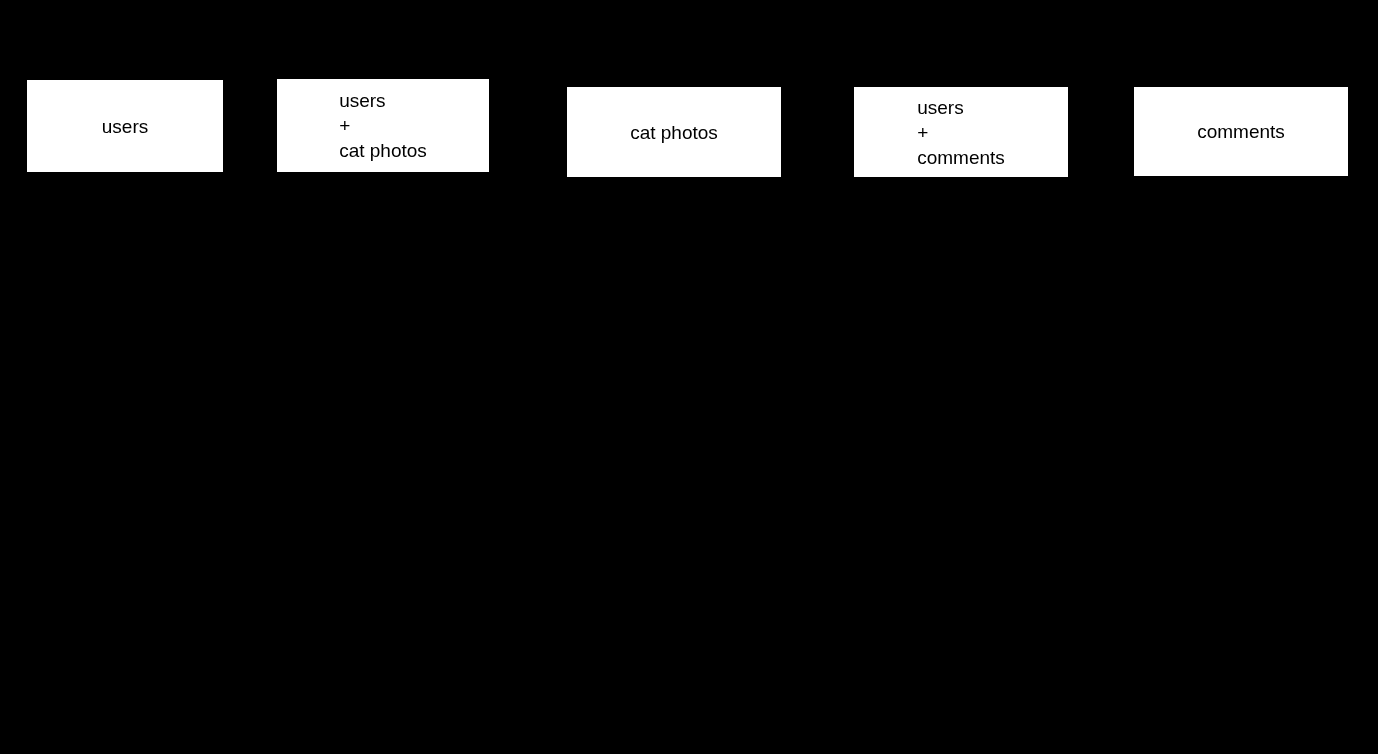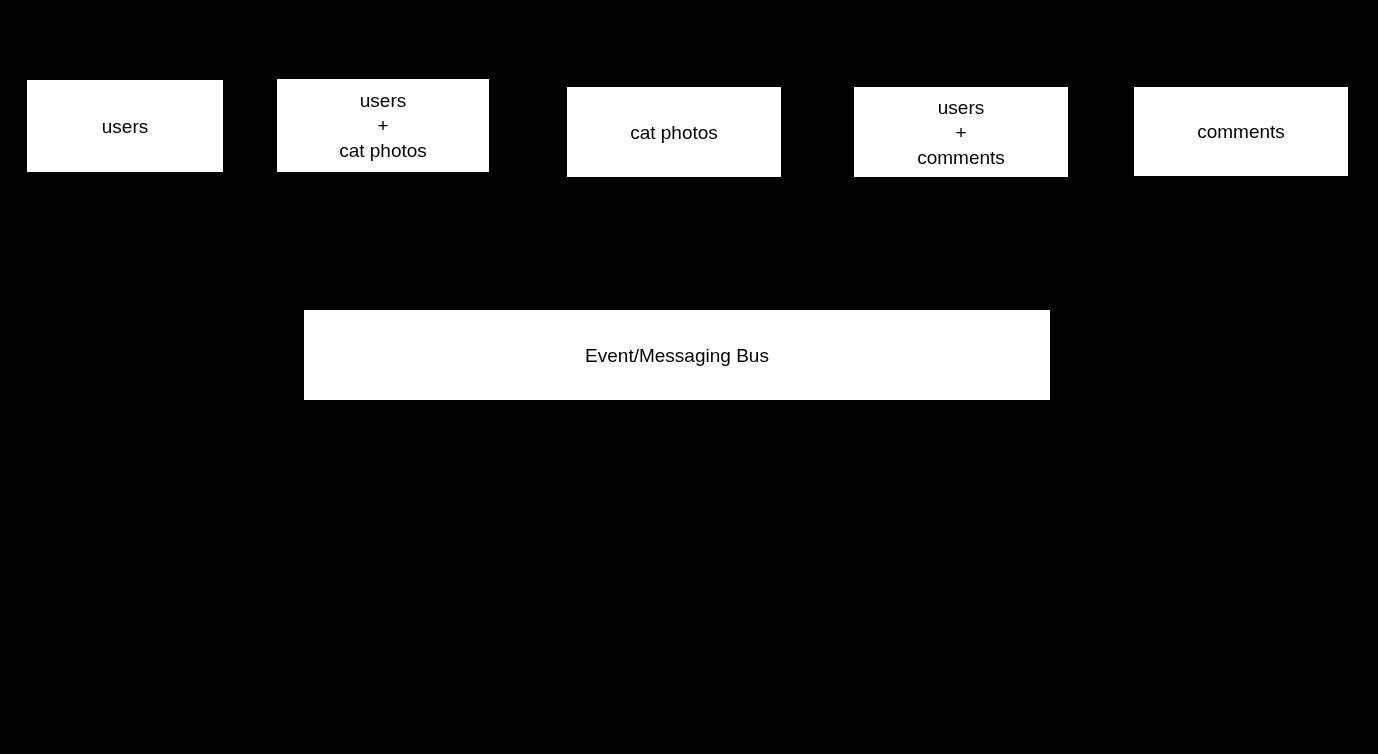--- a/index.html
+++ b/index.html
@@ -15,21 +15,21 @@
     overflow: hidden;
     font-family: "Liberation Sans", sans-serif;
   }
   .node {
     position: absolute;
     background: #ffffff;
     color: #000000;
     display: flex;
     align-items: center;
     justify-content: center;
-    text-align: center;
+    text-align: left;
     font-size: 19px;
     line-height: 25px;
     white-space: pre-line;
   }
   
   .n-users          { left: 27px;   top: 80px;  width: 196px; height: 92px; }
   .n-users-catphotos{ left: 277px;  top: 79px;  width: 212px; height: 93px; }
   .n-catphotos      { left: 567px;  top: 87px;  width: 214px; height: 90px; }
   .n-users-comments { left: 854px;  top: 87px;  width: 214px; height: 90px; }
   .n-comments       { left: 1134px; top: 87px;  width: 214px; height: 89px; }
@@ -50,16 +50,15 @@
 cat photos</div>
 
   <div class="node n-catphotos">cat photos</div>
 
   <div class="node n-users-comments">users
 +
 comments</div>
 
   <div class="node n-comments">comments</div>
 
-  <div class="node n-bus">Event/Messaging Bus</div>
 
 
 </div>
 
 </body></html>

